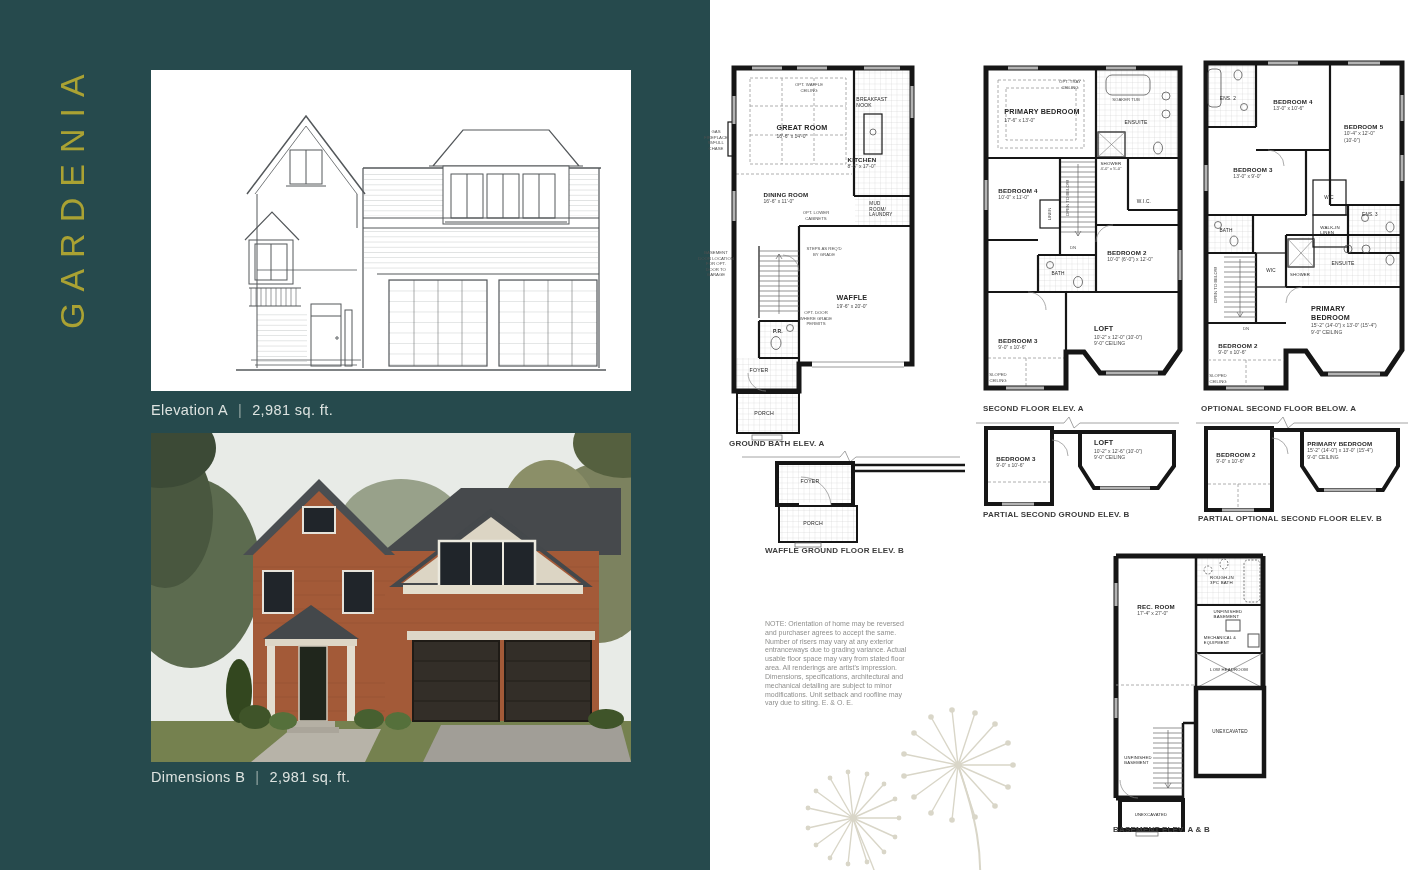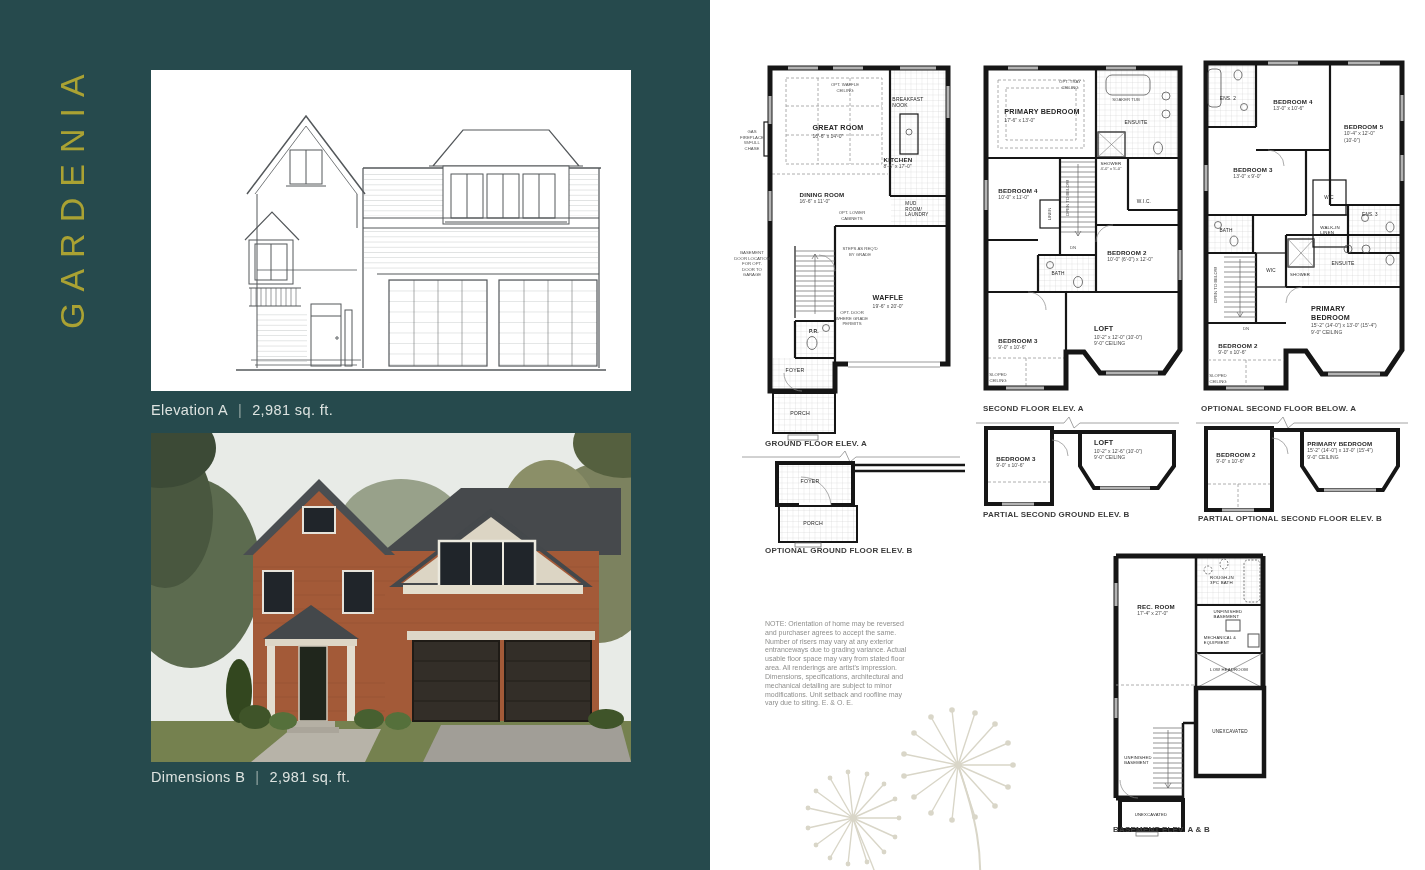--- a/index.html
+++ b/index.html
@@ -141,21 +141,21 @@
         <ellipse cx="455" cy="286" rx="18" ry="10" fill="#3f5429"></ellipse>
       </svg>
     </div>
     <div class="cap" style="left:151px;top:769px">
       <span>Dimensions B</span>
       <span class="sep">|</span>
       <span>2,981 sq. ft.</span>
     </div>
   </div>
 
-  <div class="plan" style="left:740px;top:56px;width:225px;height:400px">
+  <div class="plan" style="left:704px;top:56px;width:225px;height:400px">
     <svg width="225" height="400" viewBox="0 0 225 400">
       <defs>
           <pattern id="gA" width="5.5" height="5.5" patternUnits="userSpaceOnUse">
             <path d="M5.5 0H0V5.5" fill="none" stroke="#cccccc" stroke-width="0.5"></path>
           </pattern>
         </defs>
       <g fill="url(#gA)" stroke="none">
         <rect x="151" y="13" width="56" height="126"></rect>
           <rect x="151" y="141" width="56" height="28"></rect>
         <rect x="56" y="266" width="38" height="35"></rect>
@@ -240,21 +240,21 @@
     <div class="ann" style="left:120px;top:196px">STEPS AS REQ'D
 BY GRADE</div>
     <div class="ann" style="left:112px;top:262px">OPT. DOOR
 WHERE GRADE
 PERMITS</div>
     <div class="ann" style="left:12px;top:208px">BASEMENT
 DOOR LOCATION
 FOR OPT.
 DOOR TO
 GARAGE</div>
-    <div class="pcap" style="left:25px;top:383px">GROUND FLOOR ELEV. A</div>
+    <div class="pcap" style="left:25px;top:383px">GROUND BATH ELEV. A</div>
   </div>
 
   <svg class="brk" style="left:742px;top:450px" width="220" height="14">
     <path d="M0,7H98 M114,7H218" stroke="#9a9a9a" stroke-width="0.9" fill="none"></path>
     <polyline points="98,7 103,1 108,12 114,7" stroke="#9a9a9a" stroke-width="0.9" fill="none"></polyline>
   </svg>
 
   <div class="plan" style="left:765px;top:455px;width:205px;height:102px">
     <svg width="205" height="102" viewBox="0 0 205 102">
       <defs>
@@ -270,21 +270,21 @@
       <path d="M66,50 A30,30 0 0,0 36,22" stroke="#888888" stroke-width="0.7" fill="none"></path>
       <rect x="14" y="51" width="78" height="36" fill="none" stroke="#161616" stroke-width="2"></rect>
       <rect x="30" y="88" width="26" height="4" fill="none" stroke="#777777" stroke-width="0.8"></rect>
     </svg>
     <div class="lbl" style="left:45px;top:26px">
         <span class="rname" style="font-weight:400;font-size:5.2px">FOYER</span>
       </div>
     <div class="lbl" style="left:48px;top:68px">
         <span class="rname" style="font-weight:400;font-size:5.2px">PORCH</span>
       </div>
-    <div class="pcap" style="left:0px;top:91px">OPTIONAL GROUND FLOOR ELEV. B</div>
+    <div class="pcap" style="left:0px;top:91px">WAFFLE GROUND FLOOR ELEV. B</div>
   </div>
 
   <div class="plan" style="left:978px;top:60px;width:210px;height:356px">
     <svg width="210" height="356" viewBox="0 0 210 356">
       <defs>
           <pattern id="gC" width="5.5" height="5.5" patternUnits="userSpaceOnUse">
             <path d="M5.5 0H0V5.5" fill="none" stroke="#cccccc" stroke-width="0.5"></path>
           </pattern>
         </defs>
       <g fill="url(#gC)" stroke="none">

